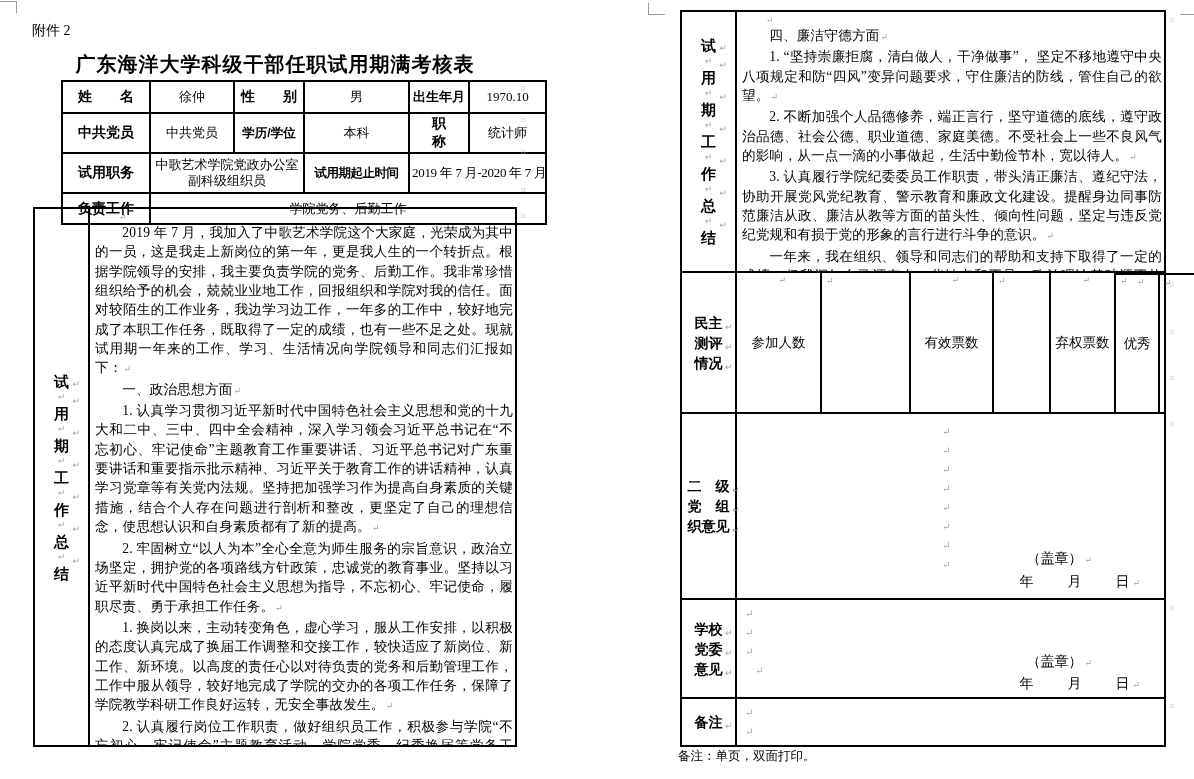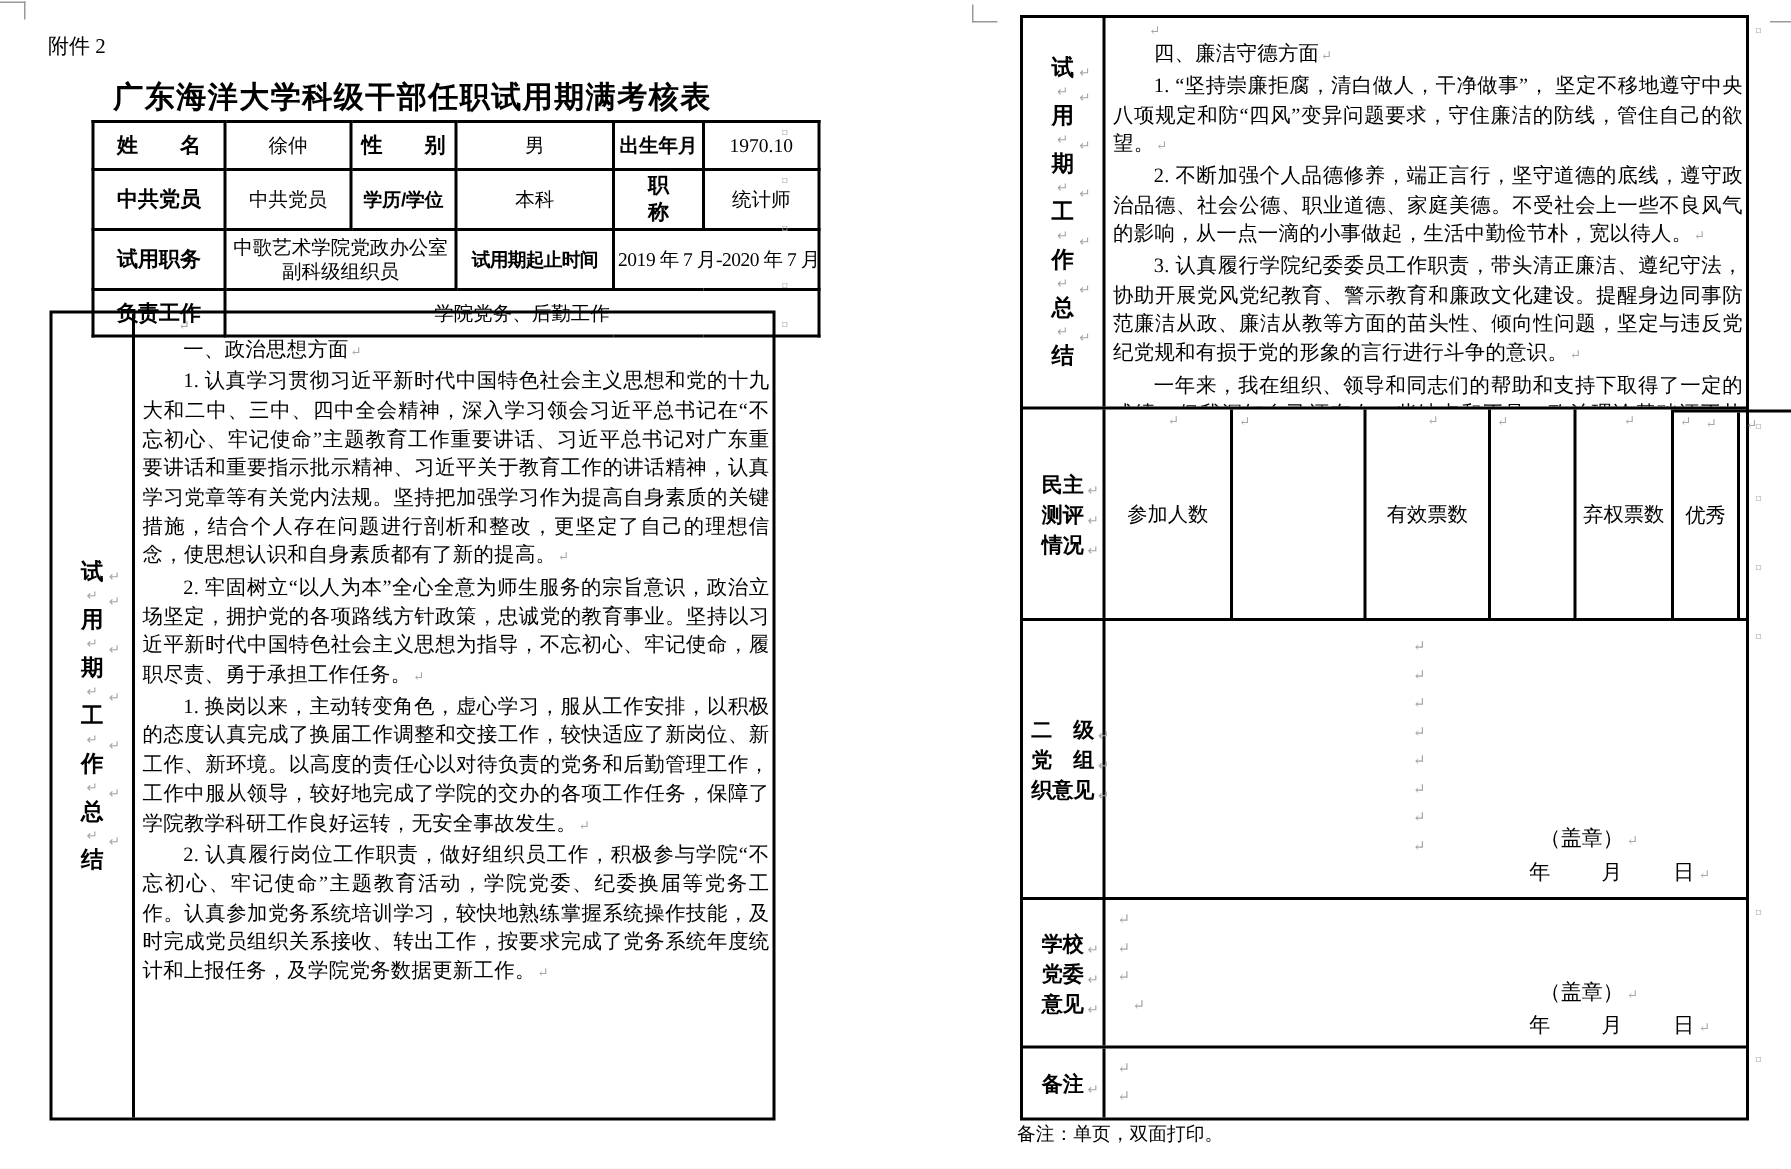--- a/index.html
+++ b/index.html
@@ -146,20 +146,21 @@
           <div>用</div>
           <div>期</div>
           <div>工</div>
           <div>作</div>
           <div>总</div>
           <div>结</div>
         </div>
       <div class="sum-body">
         <div class="lead-mark">↵</div>
         <div class="para-list">
+            <div class="para">2019 年 7 月，我加入了中歌艺术学院这个大家庭，光荣成为其中的一员，这是我走上新岗位的第一年，更是我人生的一个转折点。根据学院领导的安排，我主要负责学院的党务、后勤工作。我非常珍惜组织给予的机会，兢兢业业地工作，回报组织和学院对我的信任。面对较陌生的工作业务，我边学习边工作，一年多的工作中，较好地完成了本职工作任务，既取得了一定的成绩，也有一些不足之处。现就试用期一年来的工作、学习、生活情况向学院领导和同志们汇报如下：</div>
             <div class="para">一、政治思想方面</div>
             <div class="para">1. 认真学习贯彻习近平新时代中国特色社会主义思想和党的十九大和二中、三中、四中全会精神，深入学习领会习近平总书记在“不忘初心、牢记使命”主题教育工作重要讲话、习近平总书记对广东重要讲话和重要指示批示精神、习近平关于教育工作的讲话精神，认真学习党章等有关党内法规。坚持把加强学习作为提高自身素质的关键措施，结合个人存在问题进行剖析和整改，更坚定了自己的理想信念，使思想认识和自身素质都有了新的提高。</div>
             <div class="para">2. 牢固树立“以人为本”全心全意为师生服务的宗旨意识，政治立场坚定，拥护党的各项路线方针政策，忠诚党的教育事业。坚持以习近平新时代中国特色社会主义思想为指导，不忘初心、牢记使命，履职尽责、勇于承担工作任务。</div>
             <div class="para">1. 换岗以来，主动转变角色，虚心学习，服从工作安排，以积极的态度认真完成了换届工作调整和交接工作，较快适应了新岗位、新工作、新环境。以高度的责任心以对待负责的党务和后勤管理工作，工作中服从领导，较好地完成了学院的交办的各项工作任务，保障了学院教学科研工作良好运转，无安全事故发生。</div>
             <div class="para">2. 认真履行岗位工作职责，做好组织员工作，积极参与学院“不忘初心、牢记使命”主题教育活动，学院党委、纪委换届等党务工作。认真参加党务系统培训学习，较快地熟练掌握系统操作技能，及时完成党员组织关系接收、转出工作，按要求完成了党务系统年度统计和上报任务，及学院党务数据更新工作。</div>
           </div>
       </div>
     </div>
 
     <div class="eorm" style="left:521px;top:84px"></div>

